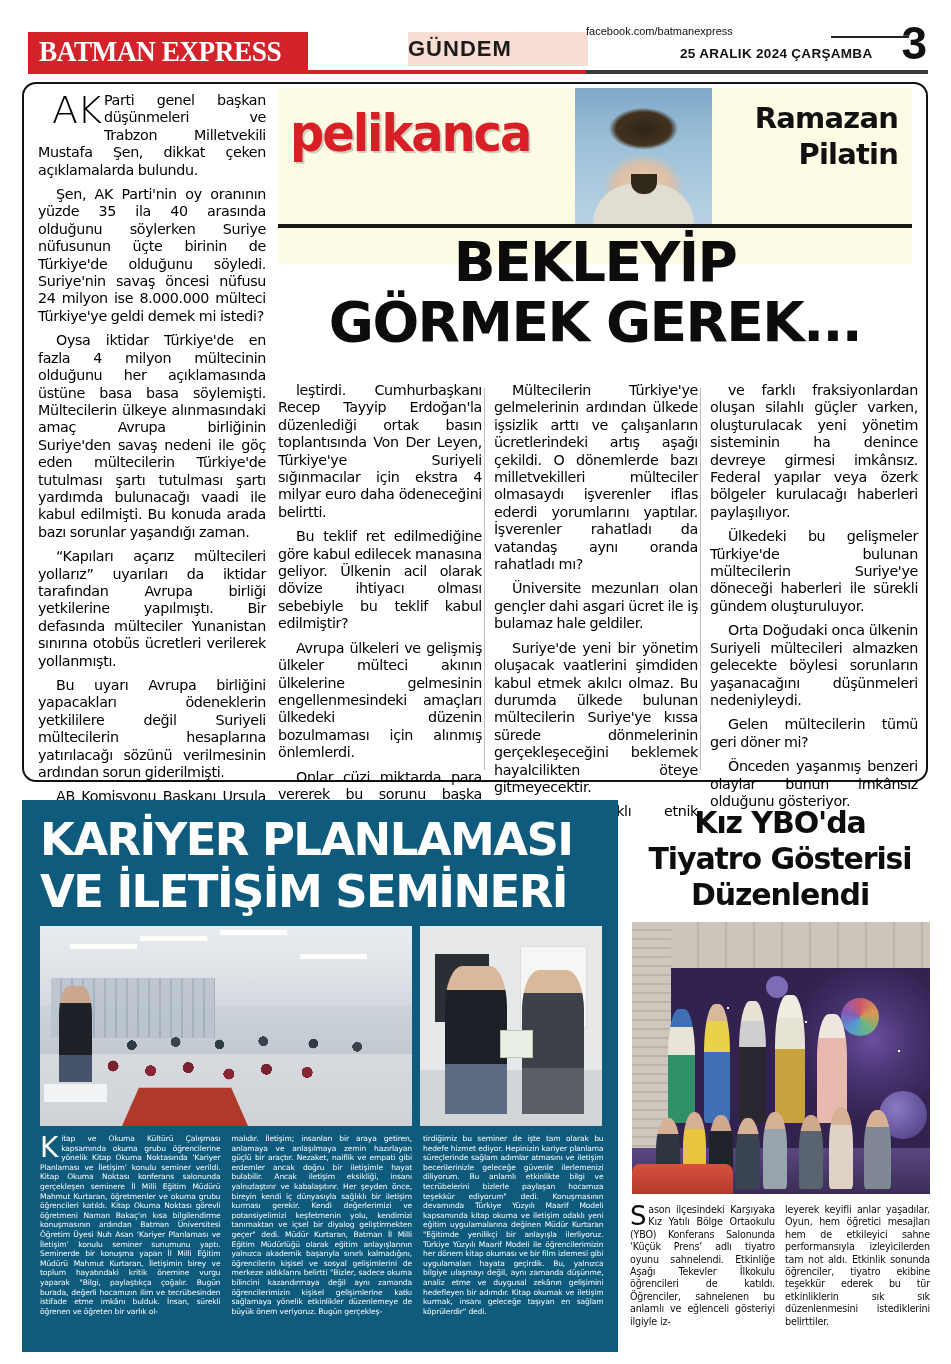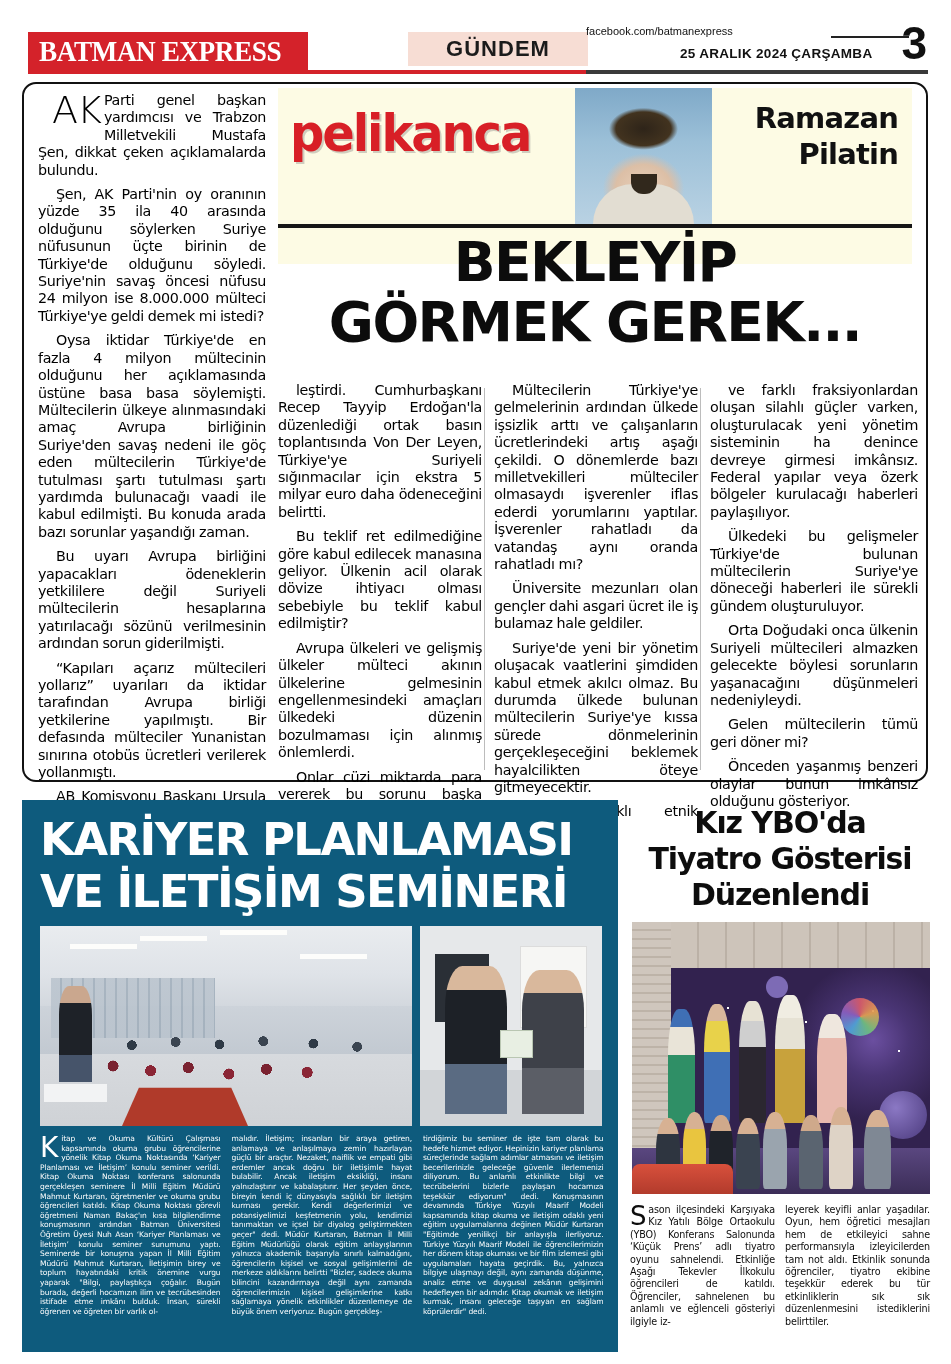--- a/index.html
+++ b/index.html
@@ -46,21 +46,21 @@
     position: absolute;
     left: 28px; top: 70px;
     width: 900px; height: 4px;
     background: linear-gradient(to right, #d4222a 0%, #d4222a 62%, #3a3a3a 62%, #3a3a3a 100%);
   }
   .section-tag {
     position: absolute;
     left: 408px; top: 32px;
     width: 180px; height: 34px;
     background: #f7ddd4;
-    text-align: center;
+    text-align: left;
   }
   .section-tag span {
     display: block;
     font-size: 22px;
     font-weight: 600;
     letter-spacing: 1px;
     line-height: 34px;
     color: #1b1b1b;
   }
   .social-url {
@@ -417,26 +417,26 @@
   <div class="social-url">facebook.com/batmanexpress</div>
   <div class="page-num-rule"></div>
   <div class="date-line">25 ARALIK 2024 ÇARŞAMBA</div>
   <div class="page-num">3</div>
 </div>
 
 <div class="top-block"></div>
 
 <div class="col-lead">
   <p class="first">
-    <span class="dropcap-ak">AK</span><span>Parti genel başkan yardımcısı ve Trabzon Milletvekili Mustafa Şen, dikkat çeken açıklamalarda bulundu.</span>
+    <span class="dropcap-ak">AK</span><span>Parti genel başkan düşünmeleri ve Trabzon Milletvekili Mustafa Şen, dikkat çeken açıklamalarda bulundu.</span>
   </p>
   <p>Şen, AK Parti'nin oy oranının yüzde 35 ila 40 arasında olduğunu söylerken Suriye nüfusunun üçte birinin de Türkiye'de olduğunu söyledi. Suriye'nin savaş öncesi nüfusu 24 milyon ise 8.000.000 mülteci Türkiye'ye geldi demek mi istedi?</p>
   <p>Oysa iktidar Türkiye'de en fazla 4 milyon mültecinin olduğunu her açıklamasında üstüne basa basa söylemişti. Mültecilerin ülkeye alınmasındaki amaç Avrupa birliğinin Suriye'den savaş nedeni ile göç eden mültecilerin Türkiye'de tutulması şartı tutulması şartı yardımda bulunacağı vaadi ile kabul edilmişti. Bu konuda arada bazı sorunlar yaşandığı zaman.</p>
+  <p>“Kapıları açarız mültecileri yollarız” uyarıları da iktidar tarafından Avrupa birliği yetkilerine yapılmıştı. Bir defasında mülteciler Yunanistan sınırına otobüs ücretleri verilerek yollanmıştı.</p>
   <p>Bu uyarı Avrupa birliğini yapacakları ödeneklerin yetkililere değil Suriyeli mültecilerin hesaplarına yatırılacağı sözünü verilmesinin ardından sorun giderilmişti.</p>
-  <p>“Kapıları açarız mültecileri yollarız” uyarıları da iktidar tarafından Avrupa birliği yetkilerine yapılmıştı. Bir defasında mülteciler Yunanistan sınırına otobüs ücretleri verilerek yollanmıştı.</p>
   <p>AB Komisyonu Başkanı Ursula von der Leyen, salı günü Türkiye'ye resmi bir ziyaret gerçek-</p>
 </div>
 
 <div class="banner">
   <div class="banner-logo">pelikanca</div>
   <div class="banner-photo">
     <div class="shirt"></div>
     <div class="beard"></div>
   </div>
   <div class="banner-name">
@@ -448,21 +448,21 @@
 
 <div class="op-headline">
   <div>BEKLEYİP</div>
   <div>GÖRMEK GEREK...</div>
 </div>
 
 <div class="vdiv v1"></div>
 <div class="vdiv v2"></div>
 
 <div class="op-col c1">
-  <p>leştirdi. Cumhurbaşkanı Recep Tayyip Erdoğan'la düzenlediği ortak basın toplantısında Von Der Leyen, Türkiye'ye Suriyeli sığınmacılar için ekstra 5 milyar euro daha ödeneceğini belirtti.</p>
+  <p>leştirdi. Cumhurbaşkanı Recep Tayyip Erdoğan'la düzenlediği ortak basın toplantısında Von Der Leyen, Türkiye'ye Suriyeli sığınmacılar için ekstra 4 milyar euro daha ödeneceğini belirtti.</p>
   <p>Bu teklif ret edilmediğine göre kabul edilecek manasına geliyor. Ülkenin acil olarak dövize ihtiyacı olması sebebiyle bu teklif kabul edilmiştir?</p>
   <p>Avrupa ülkeleri ve gelişmiş ülkeler mülteci akının ülkelerine gelmesinin engellenmesindeki amaçları ülkedeki düzenin bozulmaması için alınmış önlemlerdi.</p>
   <p>Onlar cüzi miktarda para vererek bu sorunu başka ülkelere yüklemeyi tercih ederken, düzenlerini korumayı başardılar.</p>
 </div>
 <div class="op-col c2">
   <p>Mültecilerin Türkiye'ye gelmelerinin ardından ülkede işsizlik arttı ve çalışanların ücretlerindeki artış aşağı çekildi. O dönemlerde bazı milletvekilleri mülteciler olmasaydı işverenler iflas ederdi yorumlarını yaptılar. İşverenler rahatladı da vatandaş aynı oranda rahatladı mı?</p>
   <p>Üniversite mezunları olan gençler dahi asgari ücret ile iş bulamaz hale geldiler.</p>
   <p>Suriye'de yeni bir yönetim oluşacak vaatlerini şimdiden kabul etmek akılcı olmaz. Bu durumda ülkede bulunan mültecilerin Suriye'ye kıssa sürede dönmelerinin gerçekleşeceğini beklemek hayalcilikten öteye gitmeyecektir.</p>
   <p>Onlarca farklı etnik guruplar</p>
 </div>

